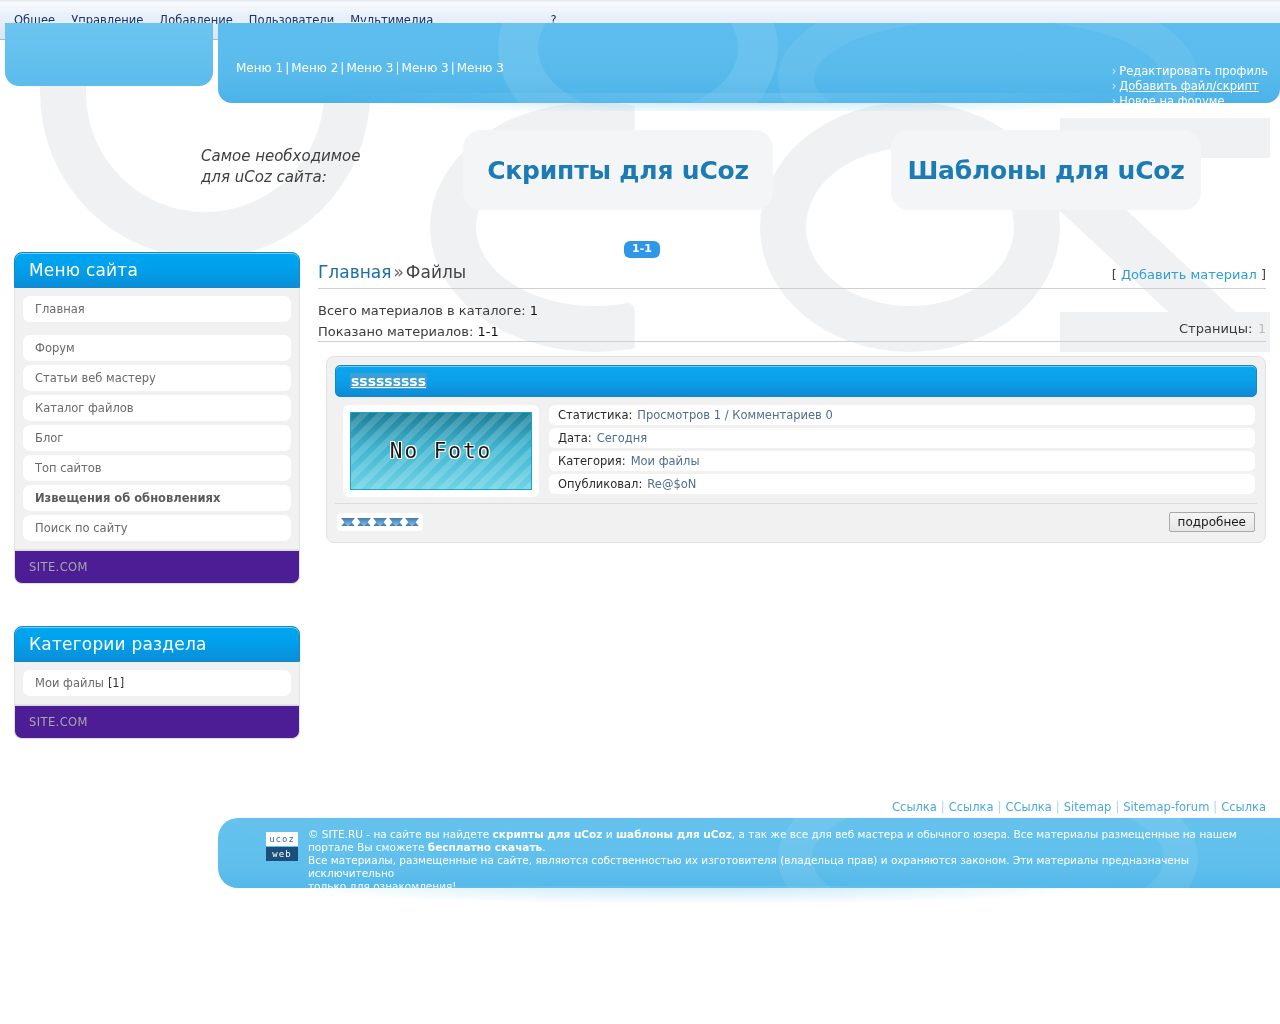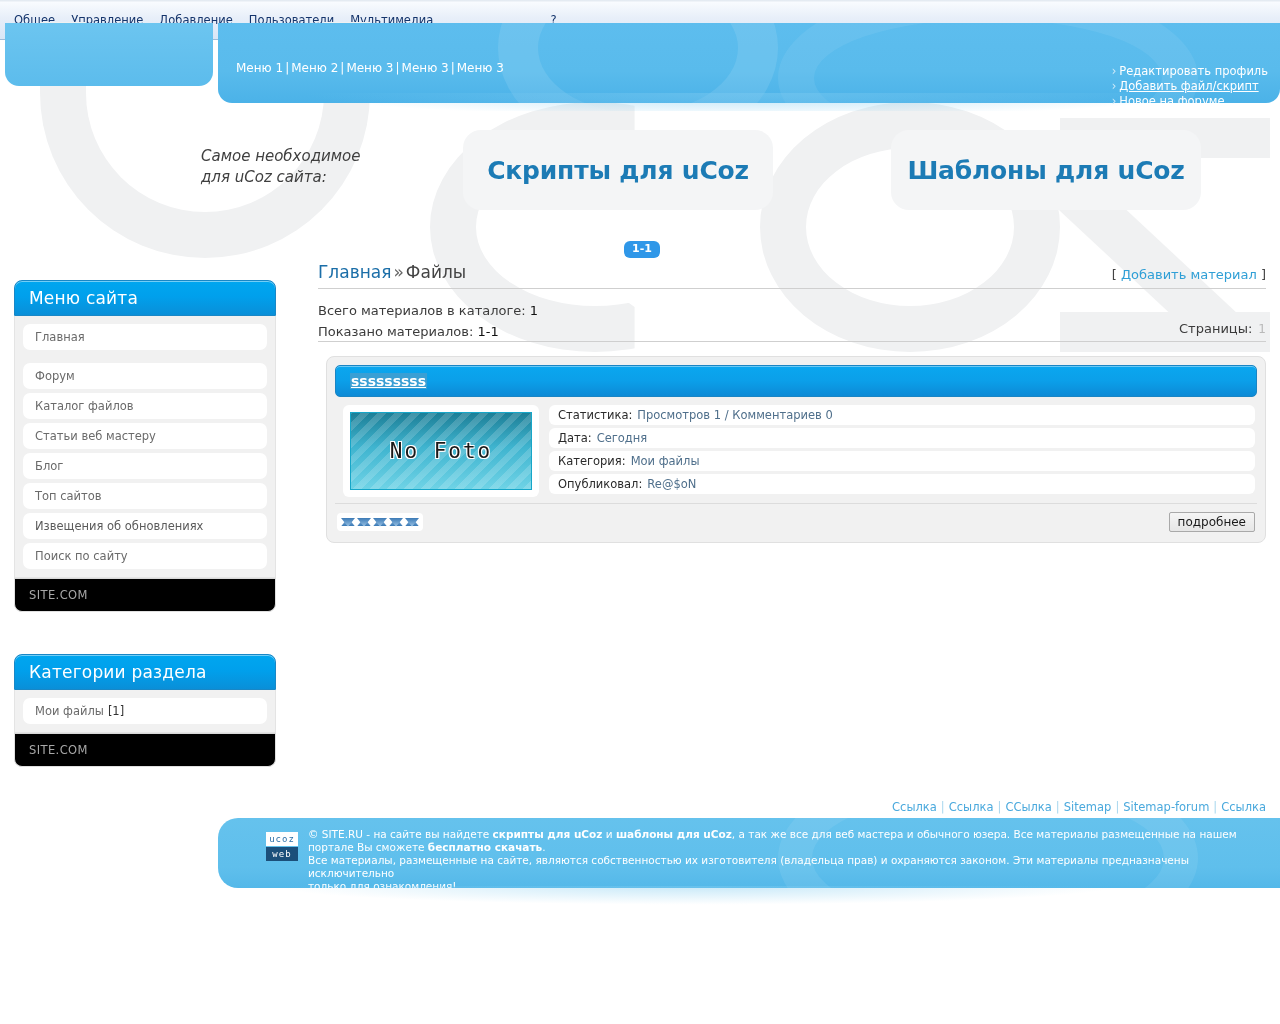--- a/index.html
+++ b/index.html
@@ -145,21 +145,21 @@
   .promo-card span{
     font-family:"DejaVu Sans", sans-serif;
     font-size:25px; font-weight:bold; color:#1c7bb5;
     letter-spacing:-0.2px; white-space:nowrap;
   }
 
   
   #pagebody{ position:absolute; left:0; top:236px; width:1280px; }
 
   
-  #sidebar{ position:absolute; left:14px; top:44px; width:262px; }
+  #sidebar{ position:absolute; left:14px; top:16px; width:286px; }
   .block{ margin-bottom:0; }
   .block-head{
     height:36px; border-radius:8px 8px 0 0;
     background:linear-gradient(to bottom,#00a6ef 0%,#00a0ec 45%,#0a8fd8 100%);
     border:1px solid #1987c6;
     display:flex; align-items:center; padding-left:14px;
     box-shadow:inset 0 1px 0 rgba(255,255,255,.45);
   }
   .block-head span{
     font-family:"DejaVu Sans", sans-serif;
@@ -167,25 +167,25 @@
   }
   .block-body{
     background:#f1f1f1; border:1px solid #e4e4e4; border-top:none;
     padding:8px 8px 8px 8px;
   }
   .menu-item{
     background:#ffffff; border-radius:7px;
     height:26px; display:flex; align-items:center; padding-left:12px;
     margin-bottom:4px; font-size:11.5px; color:#6a6a6a; cursor:pointer;
   }
-  .menu-item.bold{ font-weight:normal; color:#5a5a5a;text-align:center; }
+  .menu-item.bold{ font-weight:bold; color:#5a5a5a;text-align:center; }
   .menu-item.spaced{ margin-bottom:13px; }
   .menu-item.cat .cnt{ color:#333; padding-left:4px;}
   .block-foot{
-    background:#000000; border:1px solid #e0e0e0; border-top:1px solid #d8d8d8;
+    background:#4c1d95; border:1px solid #e0e0e0; border-top:1px solid #d8d8d8;
     border-radius:0 0 8px 8px;
     height:34px; display:flex; align-items:center; padding-left:14px;
     font-size:11.5px; color:#a8a8a8; letter-spacing:.4px;
   }
   .block-gap{ height:42px; }
 
   
   #main{ position:absolute; left:318px; top:0; width:948px; }
   .pagebadge{
     position:absolute; left:306px; top:5px;
@@ -373,22 +373,22 @@
 
   <div id="sidebar">
 
     <div class="block">
       <div class="block-head">
         <span>Меню сайта</span>
       </div>
       <div class="block-body">
         <div class="menu-item spaced">Главная</div>
         <div class="menu-item">Форум</div>
+        <div class="menu-item">Статьи веб мастеру</div>
         <div class="menu-item">Каталог файлов</div>
-        <div class="menu-item">Статьи веб мастеру</div>
         <div class="menu-item">Блог</div>
         <div class="menu-item">Топ сайтов</div>
         <div class="menu-item bold">Извещения об обновлениях</div>
         <div class="menu-item" style="margin-bottom:0">Поиск по сайту</div>
       </div>
       <div class="block-foot">SITE.COM</div>
     </div>
 
     <div class="block-gap"></div>
 

